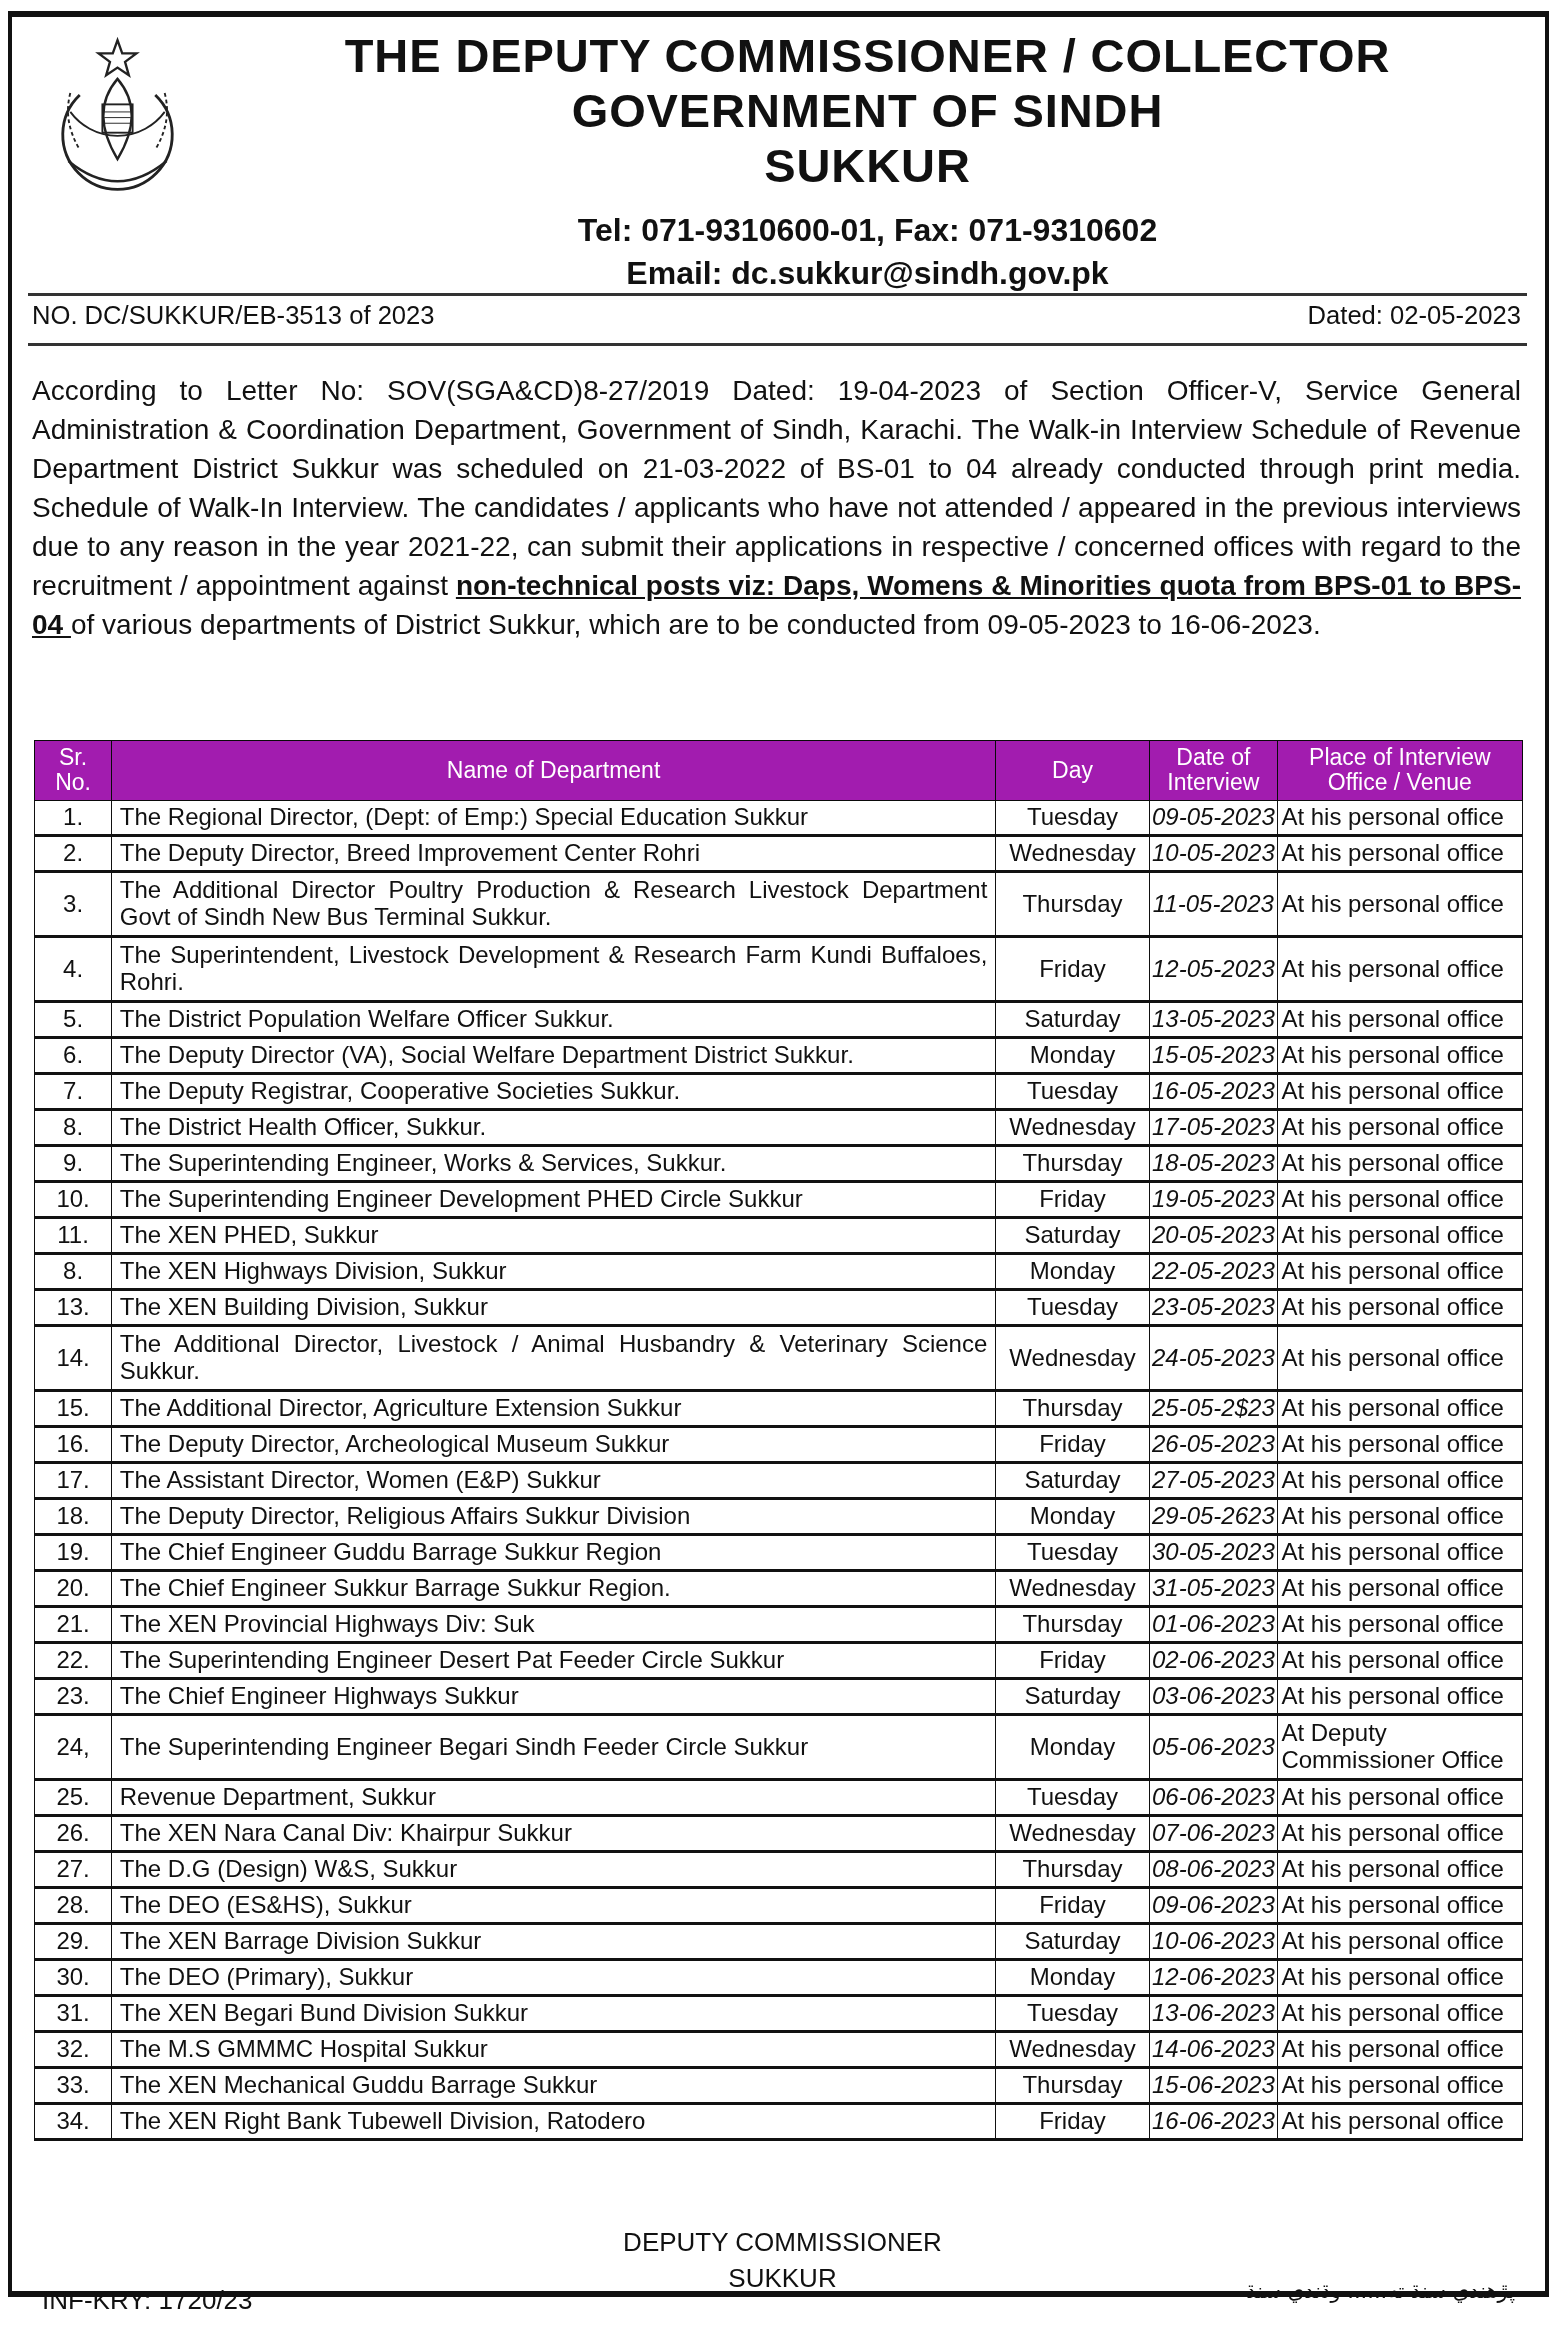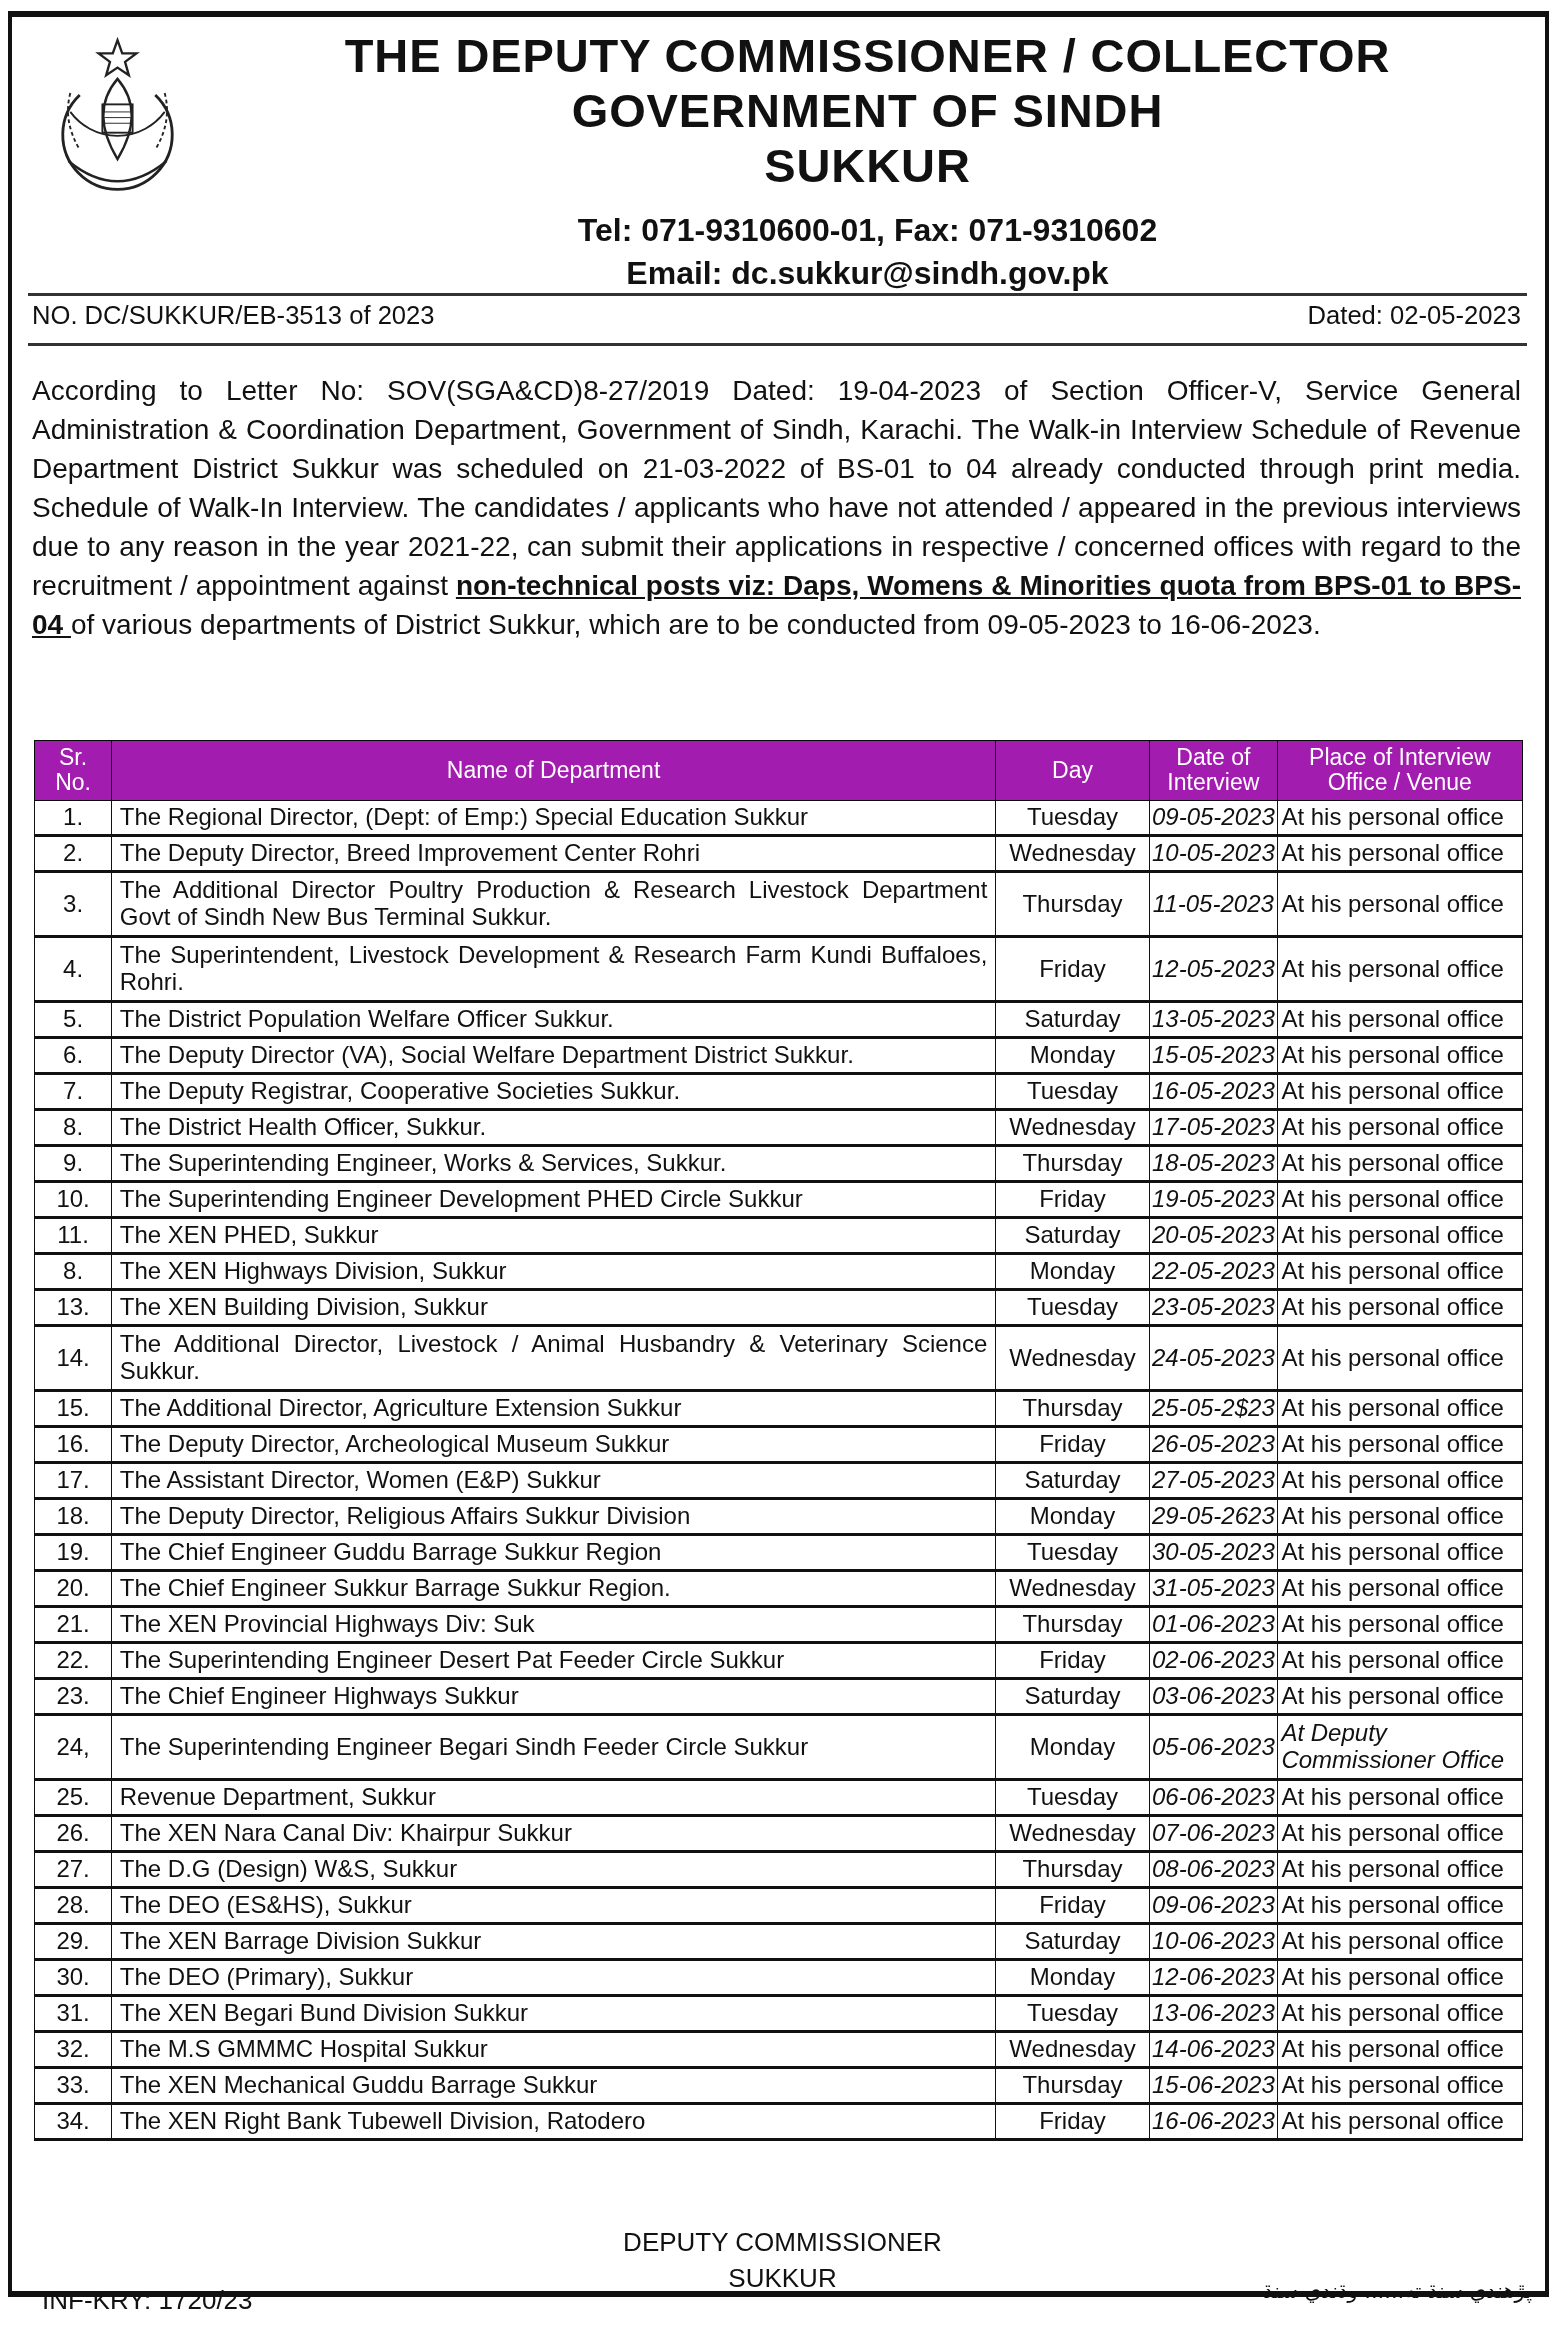--- a/index.html
+++ b/index.html
@@ -16,25 +16,25 @@
   .body { position: absolute; left: 32px; right: 44px; top: 371px; font-size: 28px; line-height: 39px; text-align: justify; }
   .body .ul { font-weight: 700; text-decoration: underline; }
   table { position: absolute; left: 34px; top: 740px; width: 1489px; border-collapse: collapse; font-size: 24px; }
   th { background: #a21caf; color: #fff; font-weight: 400; font-size: 23px; line-height: 25.6px; padding: 3.8px 5.7px; border: 1.9px solid #0a0a0a; text-align: center; }
   td { border: 1.9px solid #111; border-bottom-width: 3.8px; padding: 0 7.6px; height: 33px; line-height: 26.5px; vertical-align: middle; }
   td.sr { text-align: center; width: 61px; }
   td.dept { text-align: justify; }
   td.day { text-align: center; width: 138px; white-space: nowrap; }
   td.date { text-align: center; width: 115px; white-space: nowrap; padding: 0 1.9px; font-style: italic; }
   td.venue { width: 233px; white-space: nowrap; padding: 0 3.8px; }
-  td.venue.wrap { white-space: normal; line-height: 26.5px; font-style: italic; }
+  td.venue.wrap { white-space: normal; line-height: 26.5px; }
   tr.tall td { height: 62px; }
   .sign { position: absolute; left: 0; right: 0; top: 2224px; text-align: center; font-weight: 400; font-size: 26px; line-height: 36px; }
   .infkry { position: absolute; left: 42px; top: 2285px; font-size: 26px; }
-  .urdu { position: absolute; right: 33px; top: 2279px; font-size: 21px; font-family: "DejaVu Sans", sans-serif; }
+  .urdu { position: absolute; right: 50px; top: 2279px; font-size: 21px; font-family: "DejaVu Sans", sans-serif; }
 </style>
 </head>
 <body>
 
 <div class="frame"></div>
 
 <svg class="logo" viewBox="0 0 160 175">
   <polygon points="80,4 85,18 100,18 88,27 92,41 80,33 68,41 72,27 60,18 75,18" fill="none" stroke="#222" stroke-width="2.5"></polygon>
   <path d="M40,62 A58,58 0 1 0 120,62" fill="none" stroke="#222" stroke-width="3"></path>
   <path d="M30,80 A62,62 0 0 0 130,80" fill="none" stroke="#222" stroke-width="2"></path>

